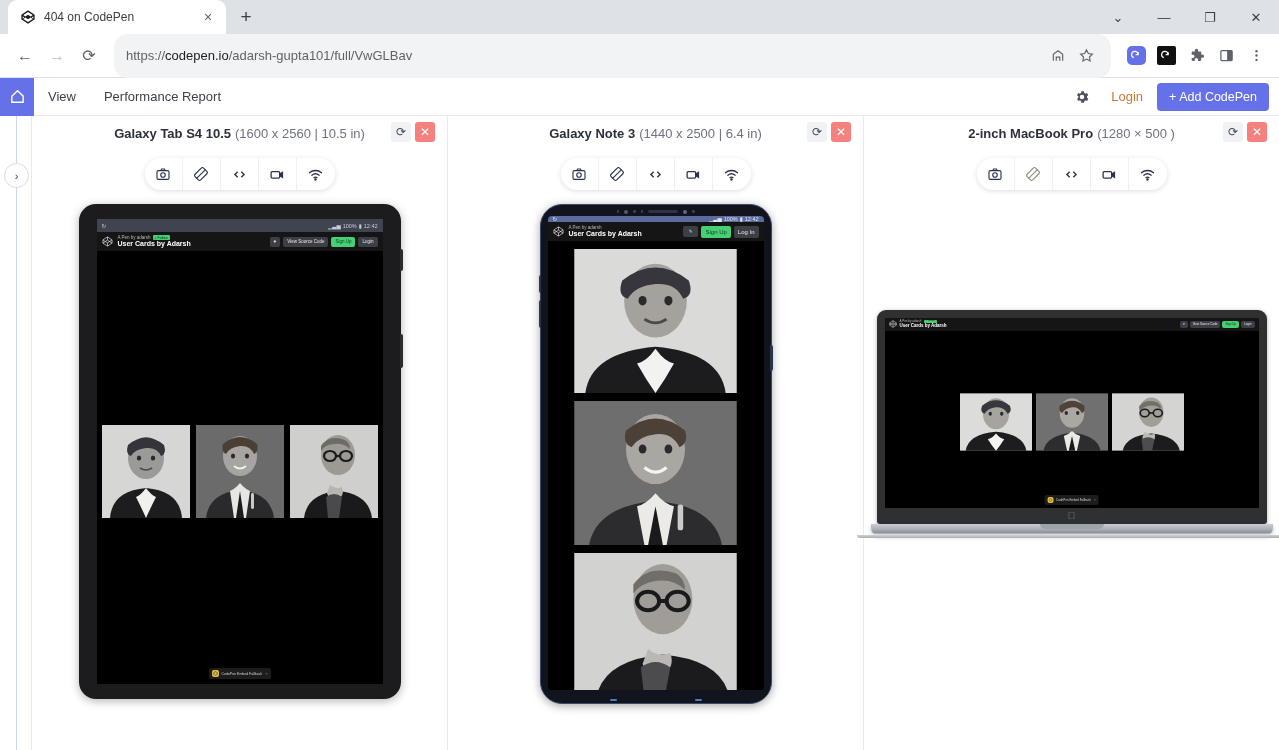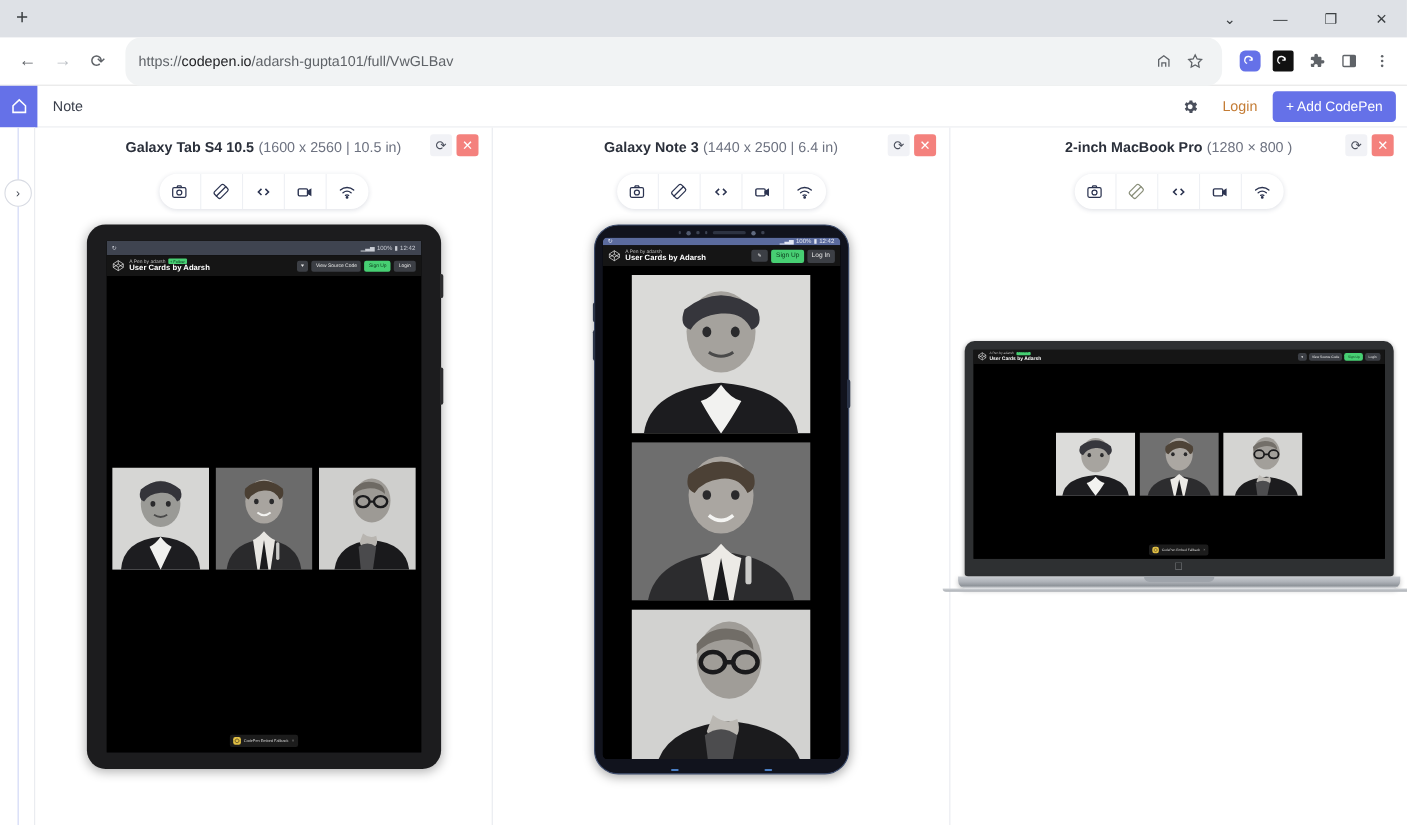--- a/index.html
+++ b/index.html
@@ -287,20 +287,27 @@
   .base-foot {
     position: absolute; bottom: -3px; left: -14px; right: -14px; height: 3px;
     background: linear-gradient(180deg,#cfd2d6,#a9adb3);
     border-radius: 0 0 4px 4px;
   }
 </style>
 </head>
 <body>
 
 <div class="browser-tabstrip">
+  <div class="tab">
+    <svg class="tab-favicon" viewBox="0 0 24 24">
+      <path d="M12 2 2 8.5v7L12 22l10-6.5v-7L12 2zm0 2.4 7.1 4.6L16 11.1 12 8.6 8 11.1 4.9 9 12 4.4zM4 11l2.4 1.6L4 14.2V11zm8 8.6L4.9 15 8 12.9l4 2.5 4-2.5 3.1 2.1L12 19.6zM20 14.2l-2.4-1.6L20 11v3.2z" fill="#1a1a1a"></path>
+    </svg>
+    <span class="tab-title">404 on CodePen</span>
+    <span class="tab-close">×</span>
+  </div>
   <div class="tab-new">+</div>
   <div class="winctl">
     <div>⌄</div>
     <div>—</div>
     <div>❐</div>
     <div>✕</div>
   </div>
 </div>
 
 <div class="browser-toolbar">
@@ -359,21 +366,22 @@
     </svg>
   </div>
 </div>
 
 <div class="appbar">
   <div class="home-btn">
     <svg width="17" height="17" viewBox="0 0 24 24" fill="none" stroke="#fff" stroke-width="2">
       <path d="M4 11.5 12 4l8 7.5V20H4z"></path>
     </svg>
   </div>
-  <div class="appbar-link">Note</div>
+  <div class="appbar-link">View</div>
+  <div class="appbar-link">Performance Report</div>
   <div class="appbar-right">
     <div class="gear-btn">
       <svg width="16" height="16" viewBox="0 0 24 24" fill="#4a4f5c">
         <path d="M19.4 13a7.8 7.8 0 0 0 0-2l2-1.6-2-3.4-2.4 1a7.6 7.6 0 0 0-1.7-1l-.4-2.5h-3.9l-.4 2.5c-.6.2-1.2.6-1.7 1l-2.4-1-2 3.4L6.6 11a7.8 7.8 0 0 0 0 2l-2 1.6 2 3.4 2.4-1c.5.4 1.1.8 1.7 1l.4 2.5h3.9l.4-2.5c.6-.2 1.2-.6 1.7-1l2.4 1 2-3.4-2-1.6zM12 15.4a3.4 3.4 0 1 1 0-6.8 3.4 3.4 0 0 1 0 6.8z"></path>
       </svg>
     </div>
     <div class="login-link">Login</div>
     <div class="add-dev-btn">+ Add CodePen</div>
   </div>
 </div>
@@ -648,21 +656,21 @@
           <i></i>
           <i></i>
         </div>
       </div>
     </div>
   </div>
 
   <div class="device-col">
     <div class="dev-head">
       <span class="dev-name">2-inch MacBook Pro</span>
-      <span class="dev-dims">(1280 × 800 )</span>
+      <span class="dev-dims">(1280 × 500 )</span>
       <div class="dev-head-btns">
         <div class="rot-btn">⟳</div>
         <div class="close-btn">✕</div>
       </div>
     </div>
     <div class="dev-tools">
       <div class="tools-pill">
         <div class="tool-ic">
           <svg width="16" height="16" viewBox="0 0 24 24" fill="none" stroke="#2b3350" stroke-width="1.7">
             <rect x="3" y="7" width="18" height="13" rx="2"></rect>

